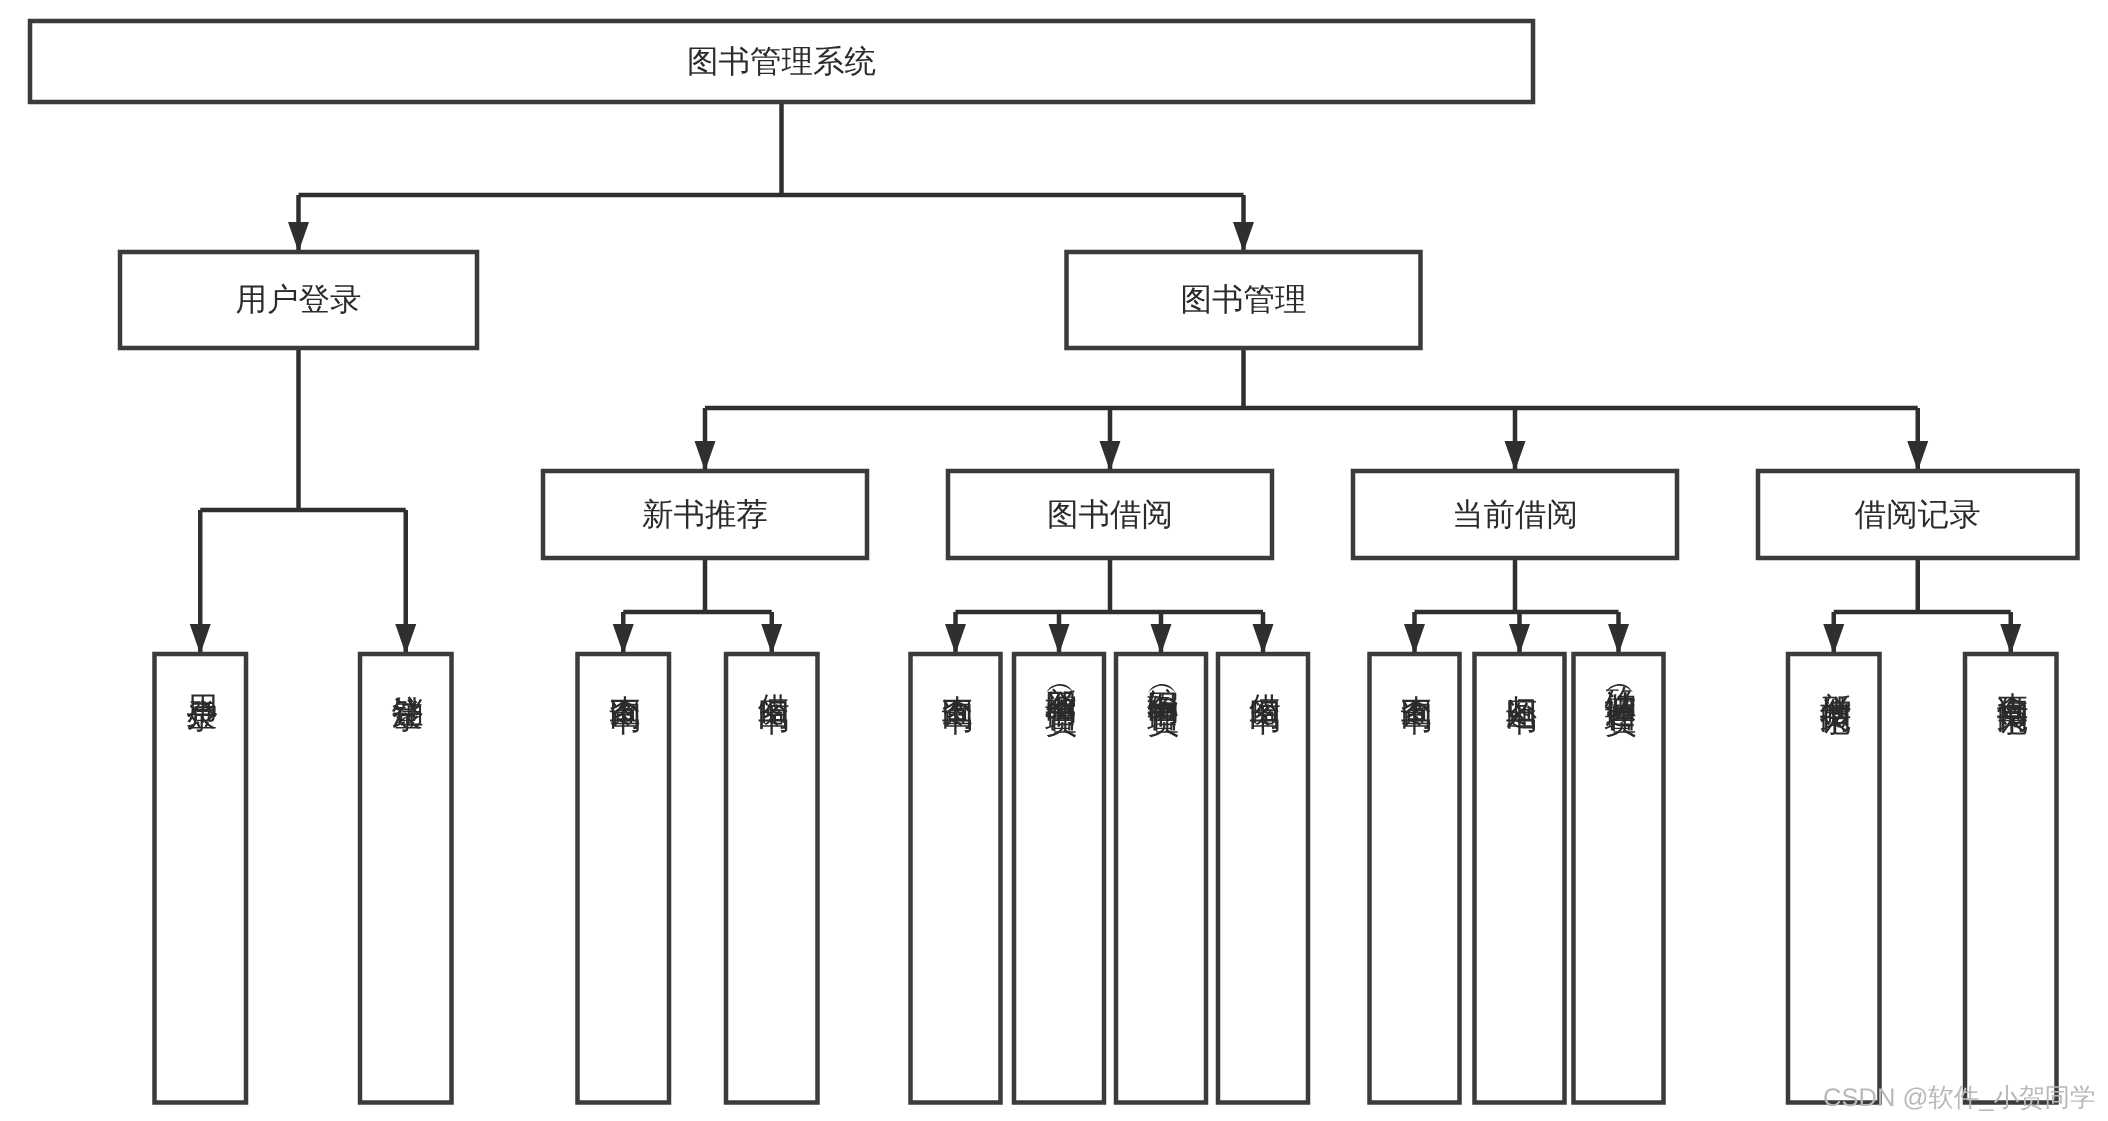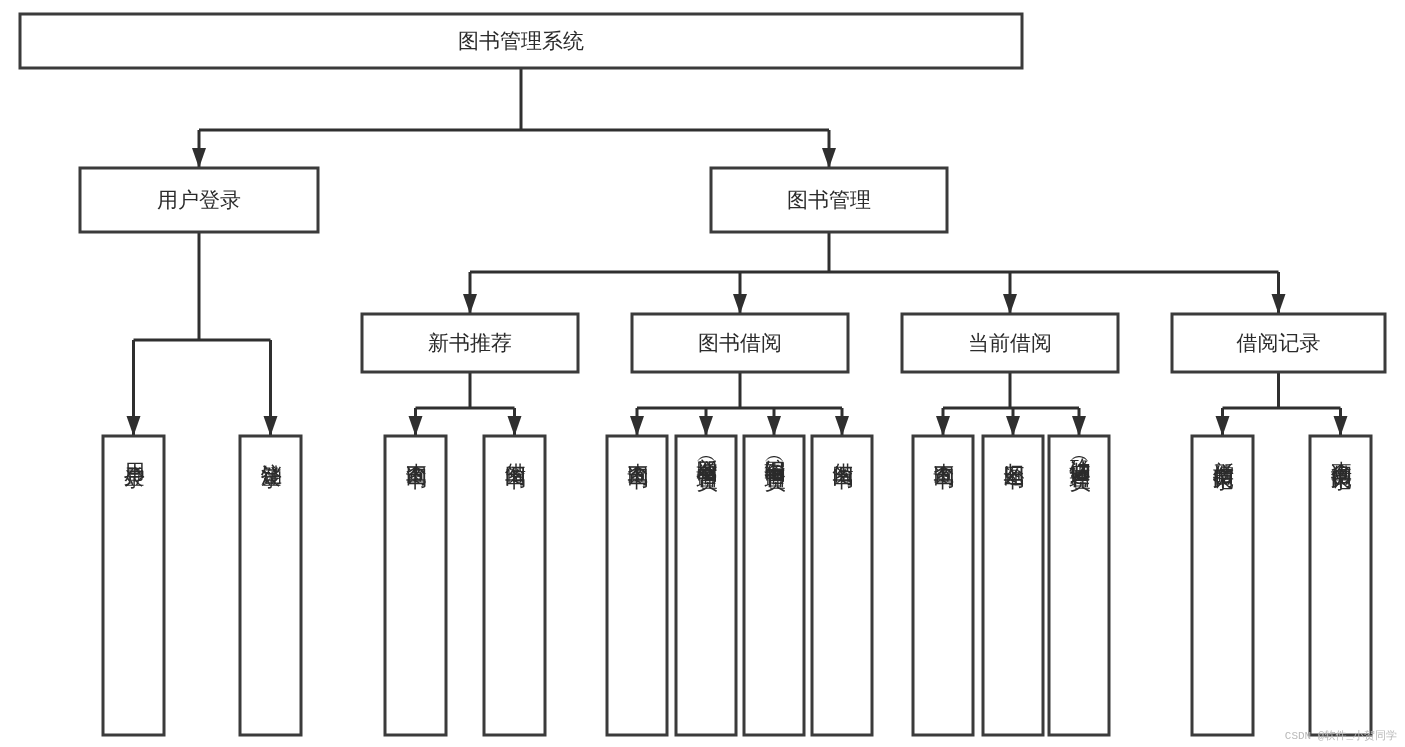--- a/index.html
+++ b/index.html
@@ -23,22 +23,22 @@
   .label-v{
     text-anchor:middle;
     writing-mode:vertical-rl;
     glyph-orientation-vertical:0;
     letter-spacing:2px;
   }
   .watermark{
     position:absolute;
     right:8px;
     bottom:4px;
-    font-family:Liberation Mono, monospace;
-    font-size:11px;
+    font-family:Liberation Sans, sans-serif;
+    font-size:17px;
     color:#b9b9b9;
     white-space:nowrap;
     user-select:none;
   }
 </style>
 </head>
 <body>
 
 <div id="diagram-root">
   <svg id="flow" viewBox="0 0 1405 747" xmlns="http://www.w3.org/2000/svg">

